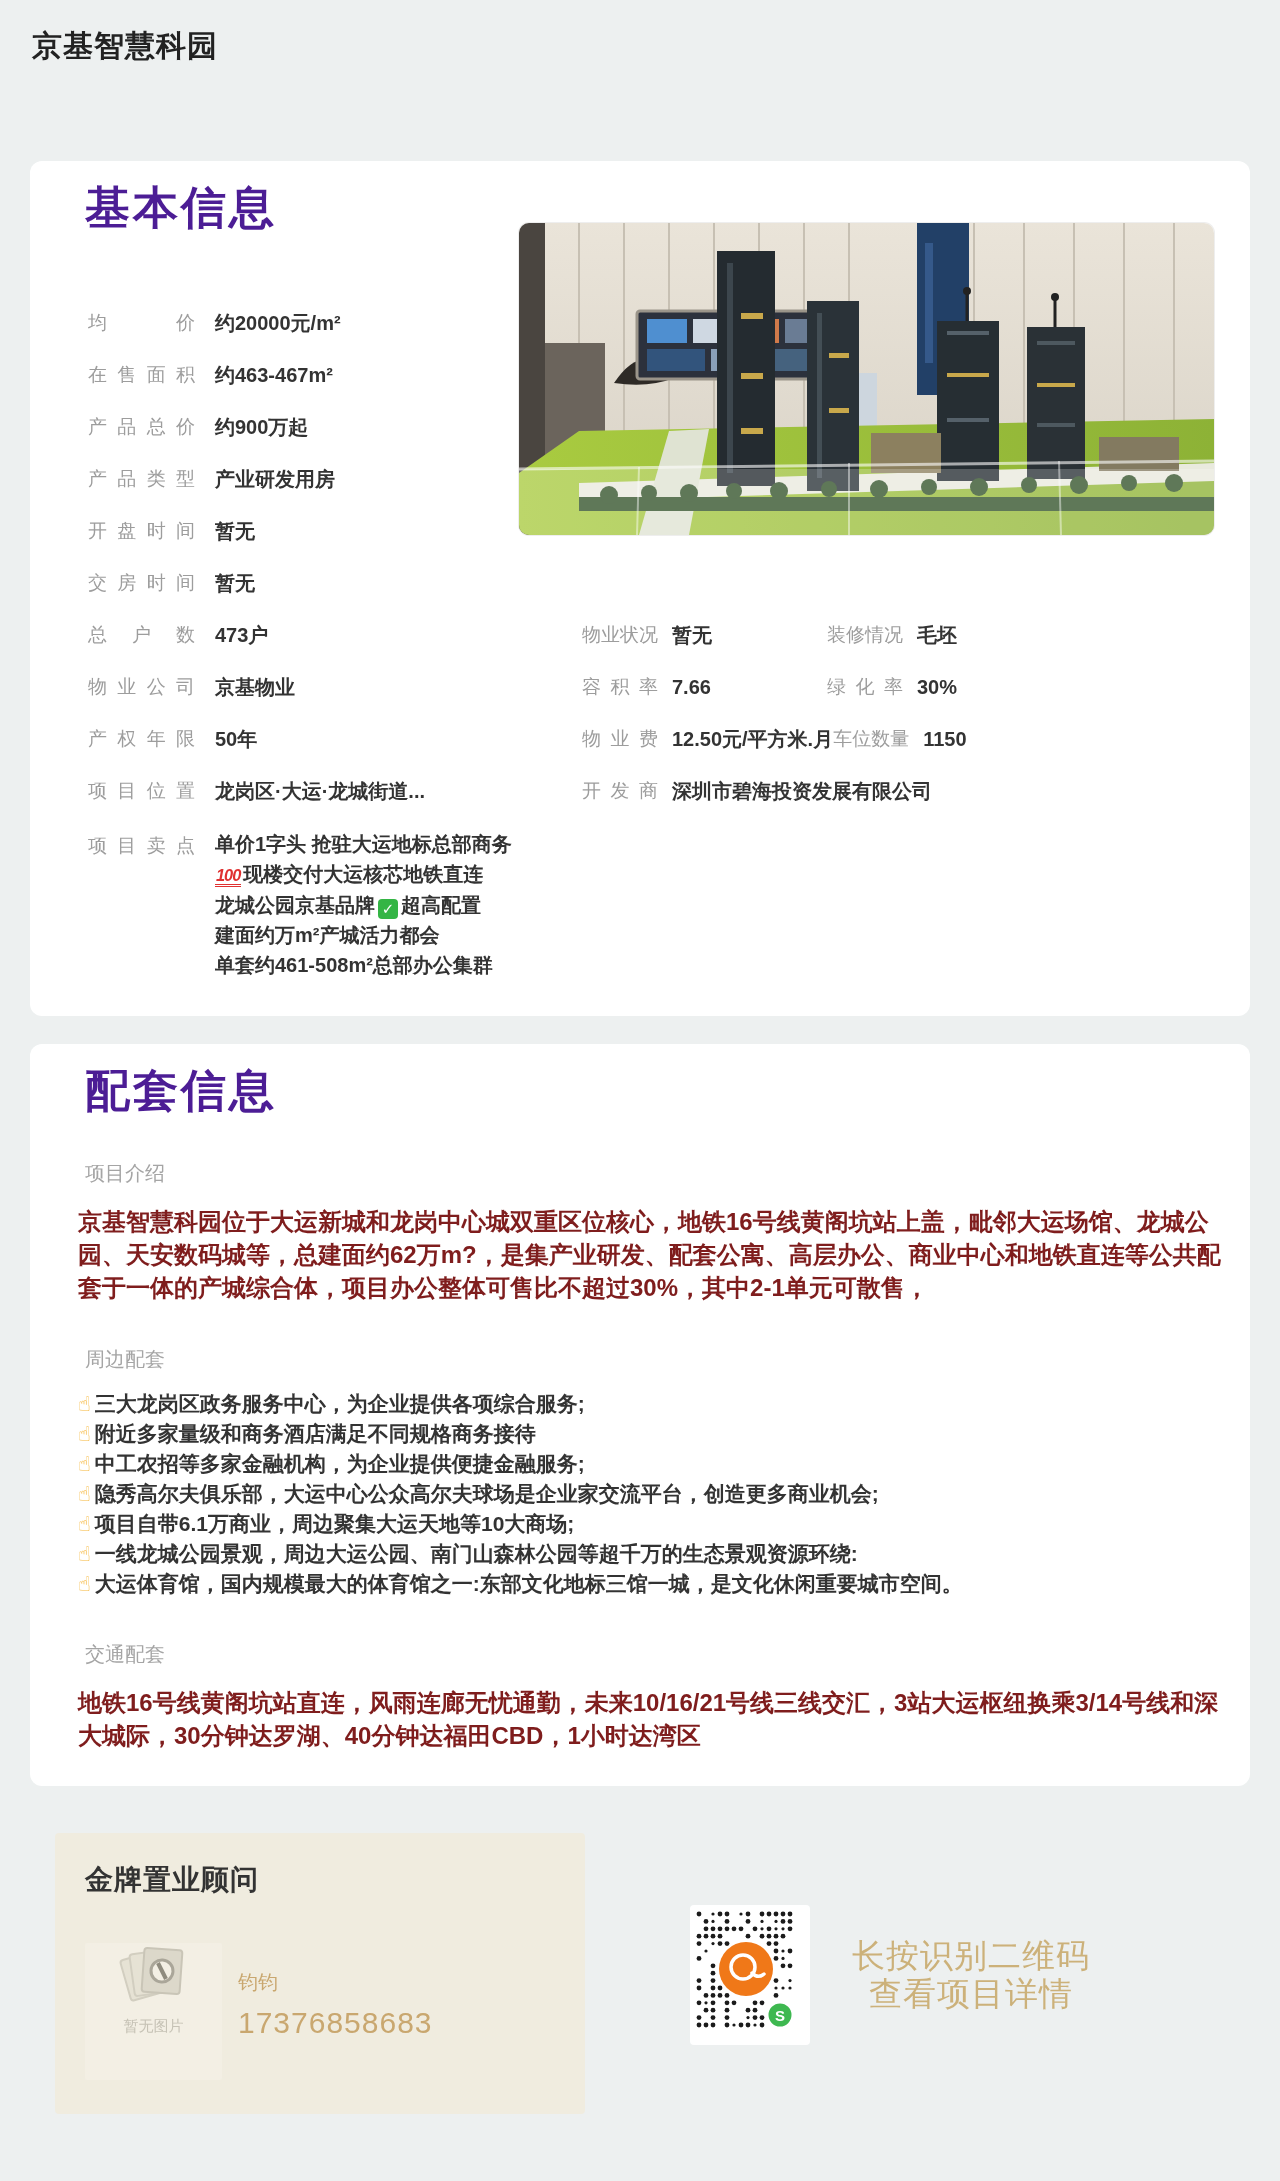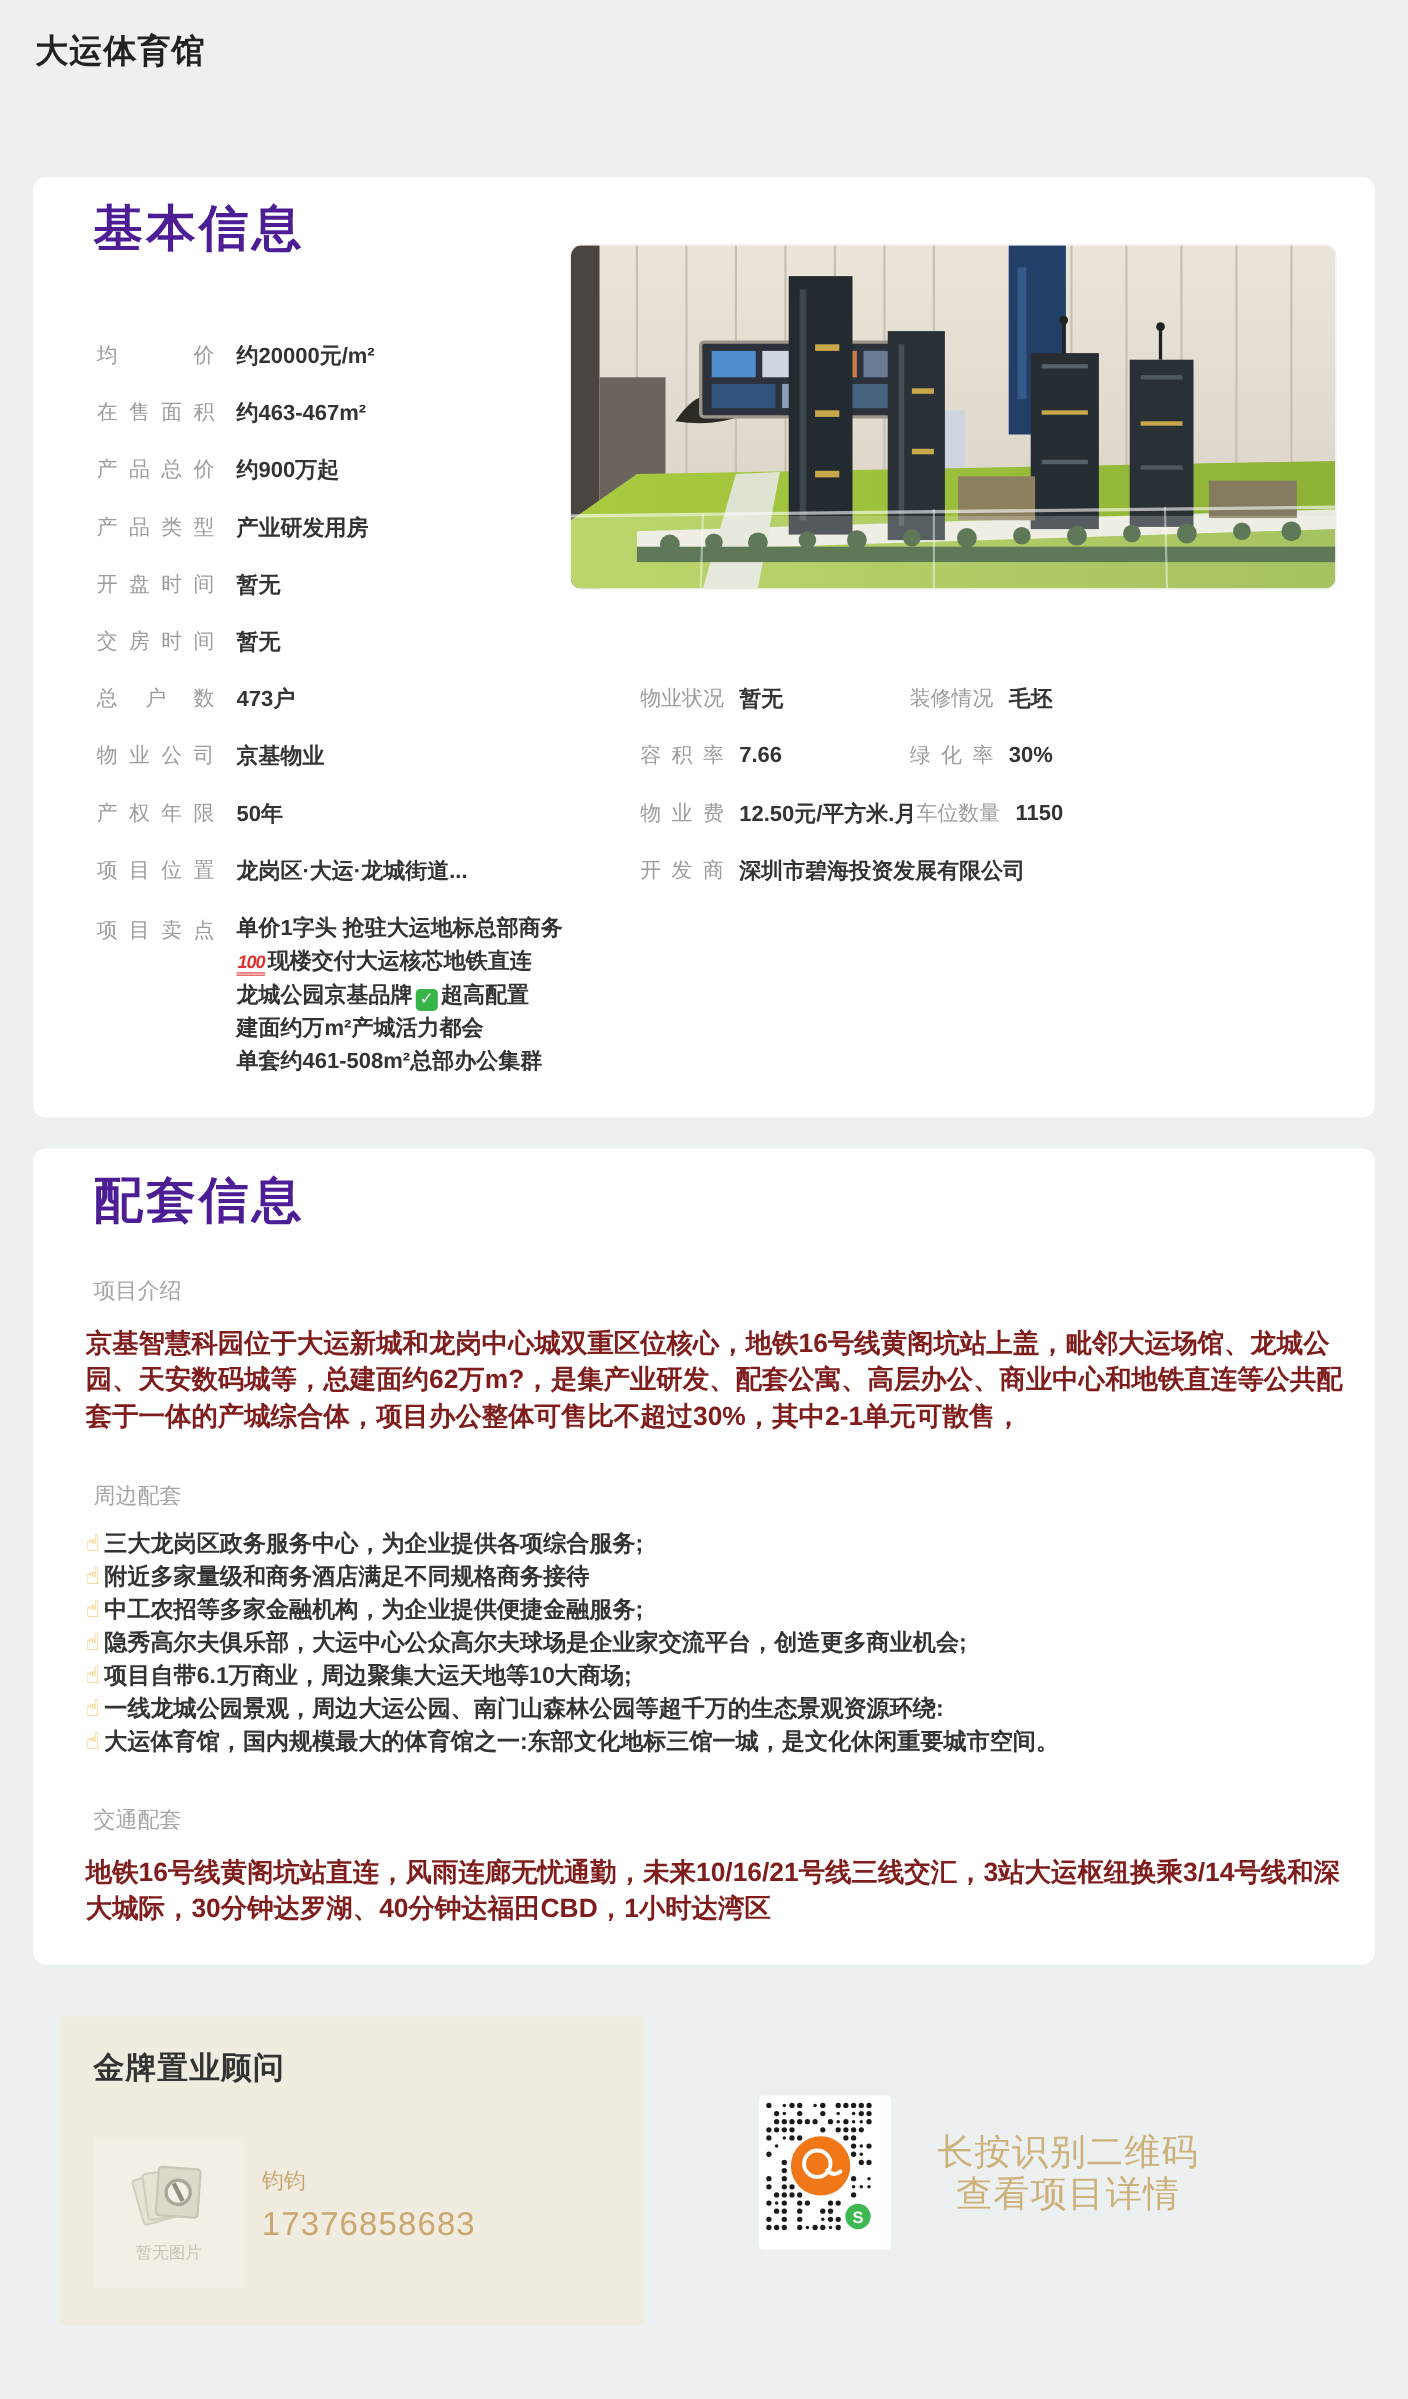--- a/index.html
+++ b/index.html
@@ -31,35 +31,35 @@
   
   .sub-h{font-size:20px;font-weight:400;color:#a5a5a5;margin:42px 0 0 7px;}
   .para{font-size:24px;font-weight:700;color:#7f1d1d;line-height:33px;margin:18px 0 0 0;}
   .amenity-item{font-size:21px;font-weight:600;color:#333;line-height:30px;}
   .amenity-list{margin-top:16px;}
   
   .bottom{display:flex;align-items:flex-start;margin:47px 0 0 55px;}
   .consultant{width:470px;background:#f0ecdf;border-radius:4px;padding:28px 30px 34px 30px;}
   .consultant-title{font-size:28px;font-weight:600;color:#333;margin:0;letter-spacing:1px;}
   .consultant-body{display:flex;margin-top:44px;}
-  .no-image{width:137px;height:137px;background:#f3efe4;flex:none;display:flex;flex-direction:column;align-items:center;justify-content:center;border-radius:2px;}
+  .no-image{width:137px;height:137px;background:#f3efe4;flex:none;display:flex;flex-direction:column;align-items:center;border-radius:2px;}
   .no-image-text{font-size:15px;color:#c6c2b5;margin-top:8px;}
   .agent{margin-left:16px;padding-top:26px;}
   .agent-name{font-size:20px;color:#c9a76f;}
   .agent-phone{font-size:30px;color:#c9a76f;margin-top:10px;letter-spacing:1px;}
   .qr-group{display:flex;align-items:center;margin:72px 0 0 105px;}
   .qr-box{width:112px;height:132px;background:#fff;border-radius:4px;padding:4px;flex:none;}
   .qr-caption{margin-left:42px;text-align:center;font-size:33px;color:#ccb17a;line-height:38px;font-weight:500;letter-spacing:1px;}
 </style>
 </head>
 <body>
 
 <div class="page">
 
-  <h1 class="page-title">大运体育馆</h1>
+  <h1 class="page-title">京基智慧科园</h1>
 
   <section class="card card1">
     <h2 class="gold-title">基本信息</h2>
 
     <div class="photo">
       
       <svg width="695" height="312" viewBox="0 0 695 312">
         <defs>
           <linearGradient id="wall" x1="0" y1="0" x2="0" y2="1">
             <stop offset="0" stop-color="#eae4d9"></stop>

